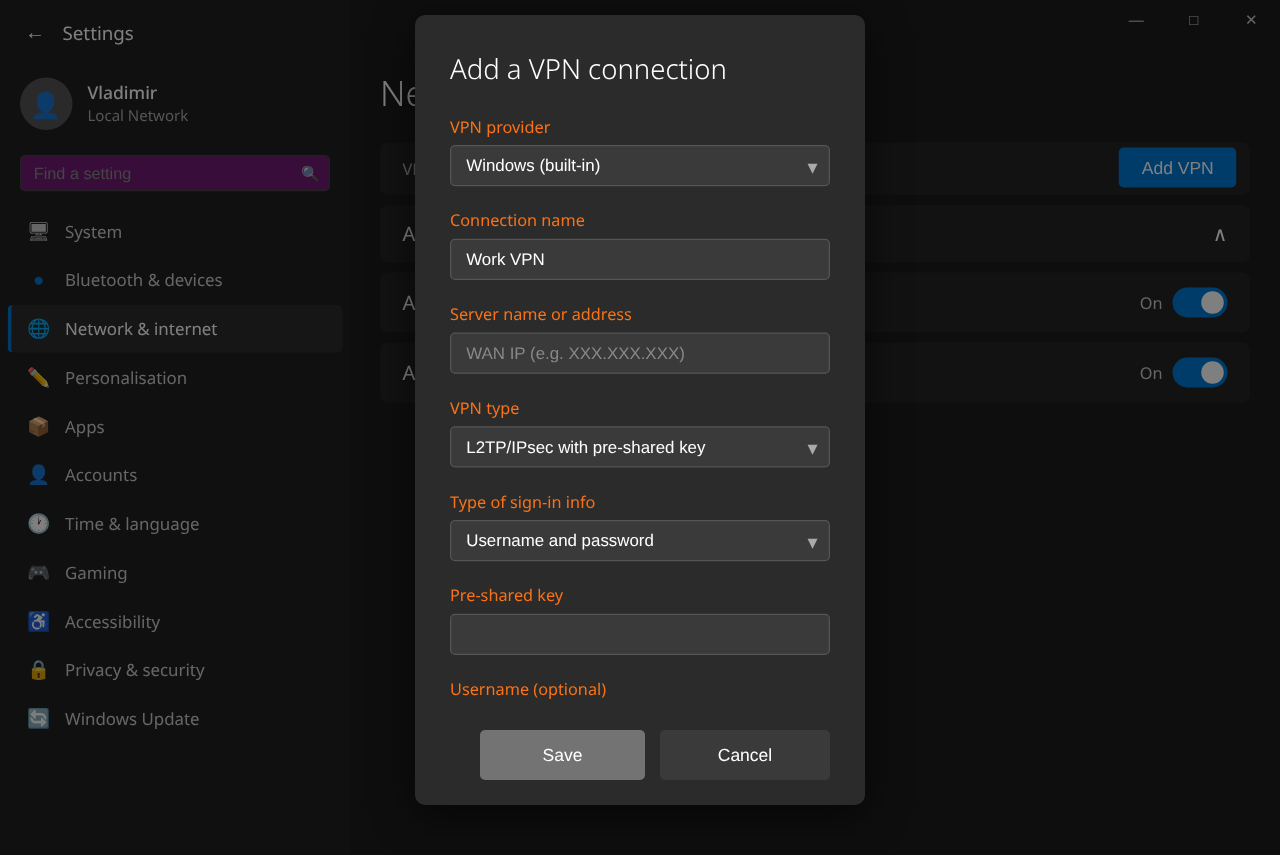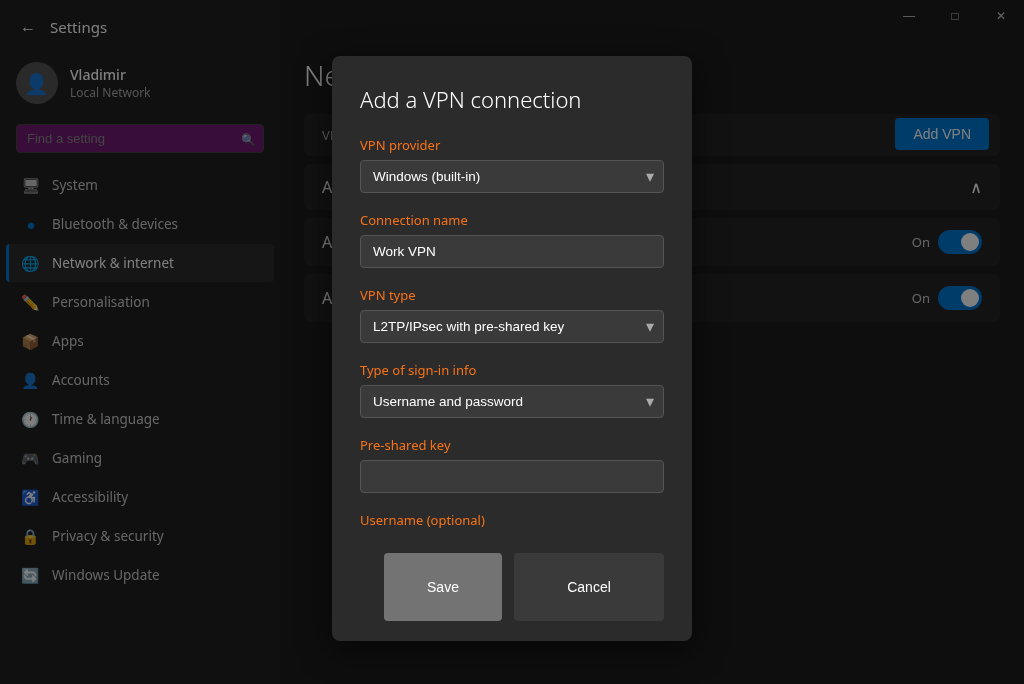--- a/index.html
+++ b/index.html
@@ -189,21 +189,21 @@
     }
 
     
     .modal-overlay {
       position: absolute;
       left: 0; top: 0;
       width: 1024px;
       height: 684px;
       background: rgba(0,0,0,0.5);
       display: flex;
-      align-items: center;
+      align-items: flex-start;
       justify-content: center;
       z-index: 100;
     }
 
     .modal {
       background: #2b2b2b;
       border-radius: 8px;
       width: 360px;
       max-height: 660px;
       overflow-y: auto;
@@ -293,21 +293,21 @@
       cursor: pointer;
       margin-left: 24px;
     }
 
     .btn-cancel {
       flex: 1;
       background: #3a3a3a;
       border: none;
       border-radius: 4px;
       color: #fff;
-      padding: 26px;
+      padding: 12px;
       font-size: 14px;
       cursor: pointer;
     }
 
     .win-btn {
       width: 46px;
       height: 32px;
       display: flex;
       align-items: center;
       justify-content: center;
@@ -469,20 +469,24 @@
           <option>Windows (built-in)</option>
         </select>
       </div>
     </div>
 
     <div class="form-group">
       <label class="form-label">Connection name</label>
       <input type="text" class="form-input" value="Work VPN" style="">
     </div>
 
+    <div class="form-group">
+      <label class="form-label">Server name or address</label>
+      <input type="text" class="form-input" placeholder="WAN IP (e.g. XXX.XXX.XXX)" style="">
+    </div>
 
     <div class="form-group">
       <label class="form-label">VPN type</label>
       <div class="select-wrapper">
         <select class="form-select">
           <option>L2TP/IPsec with pre-shared key</option>
           <option>Automatic</option>
           <option>IKEv2</option>
           <option>SSTP</option>
           <option>PPTP</option>

